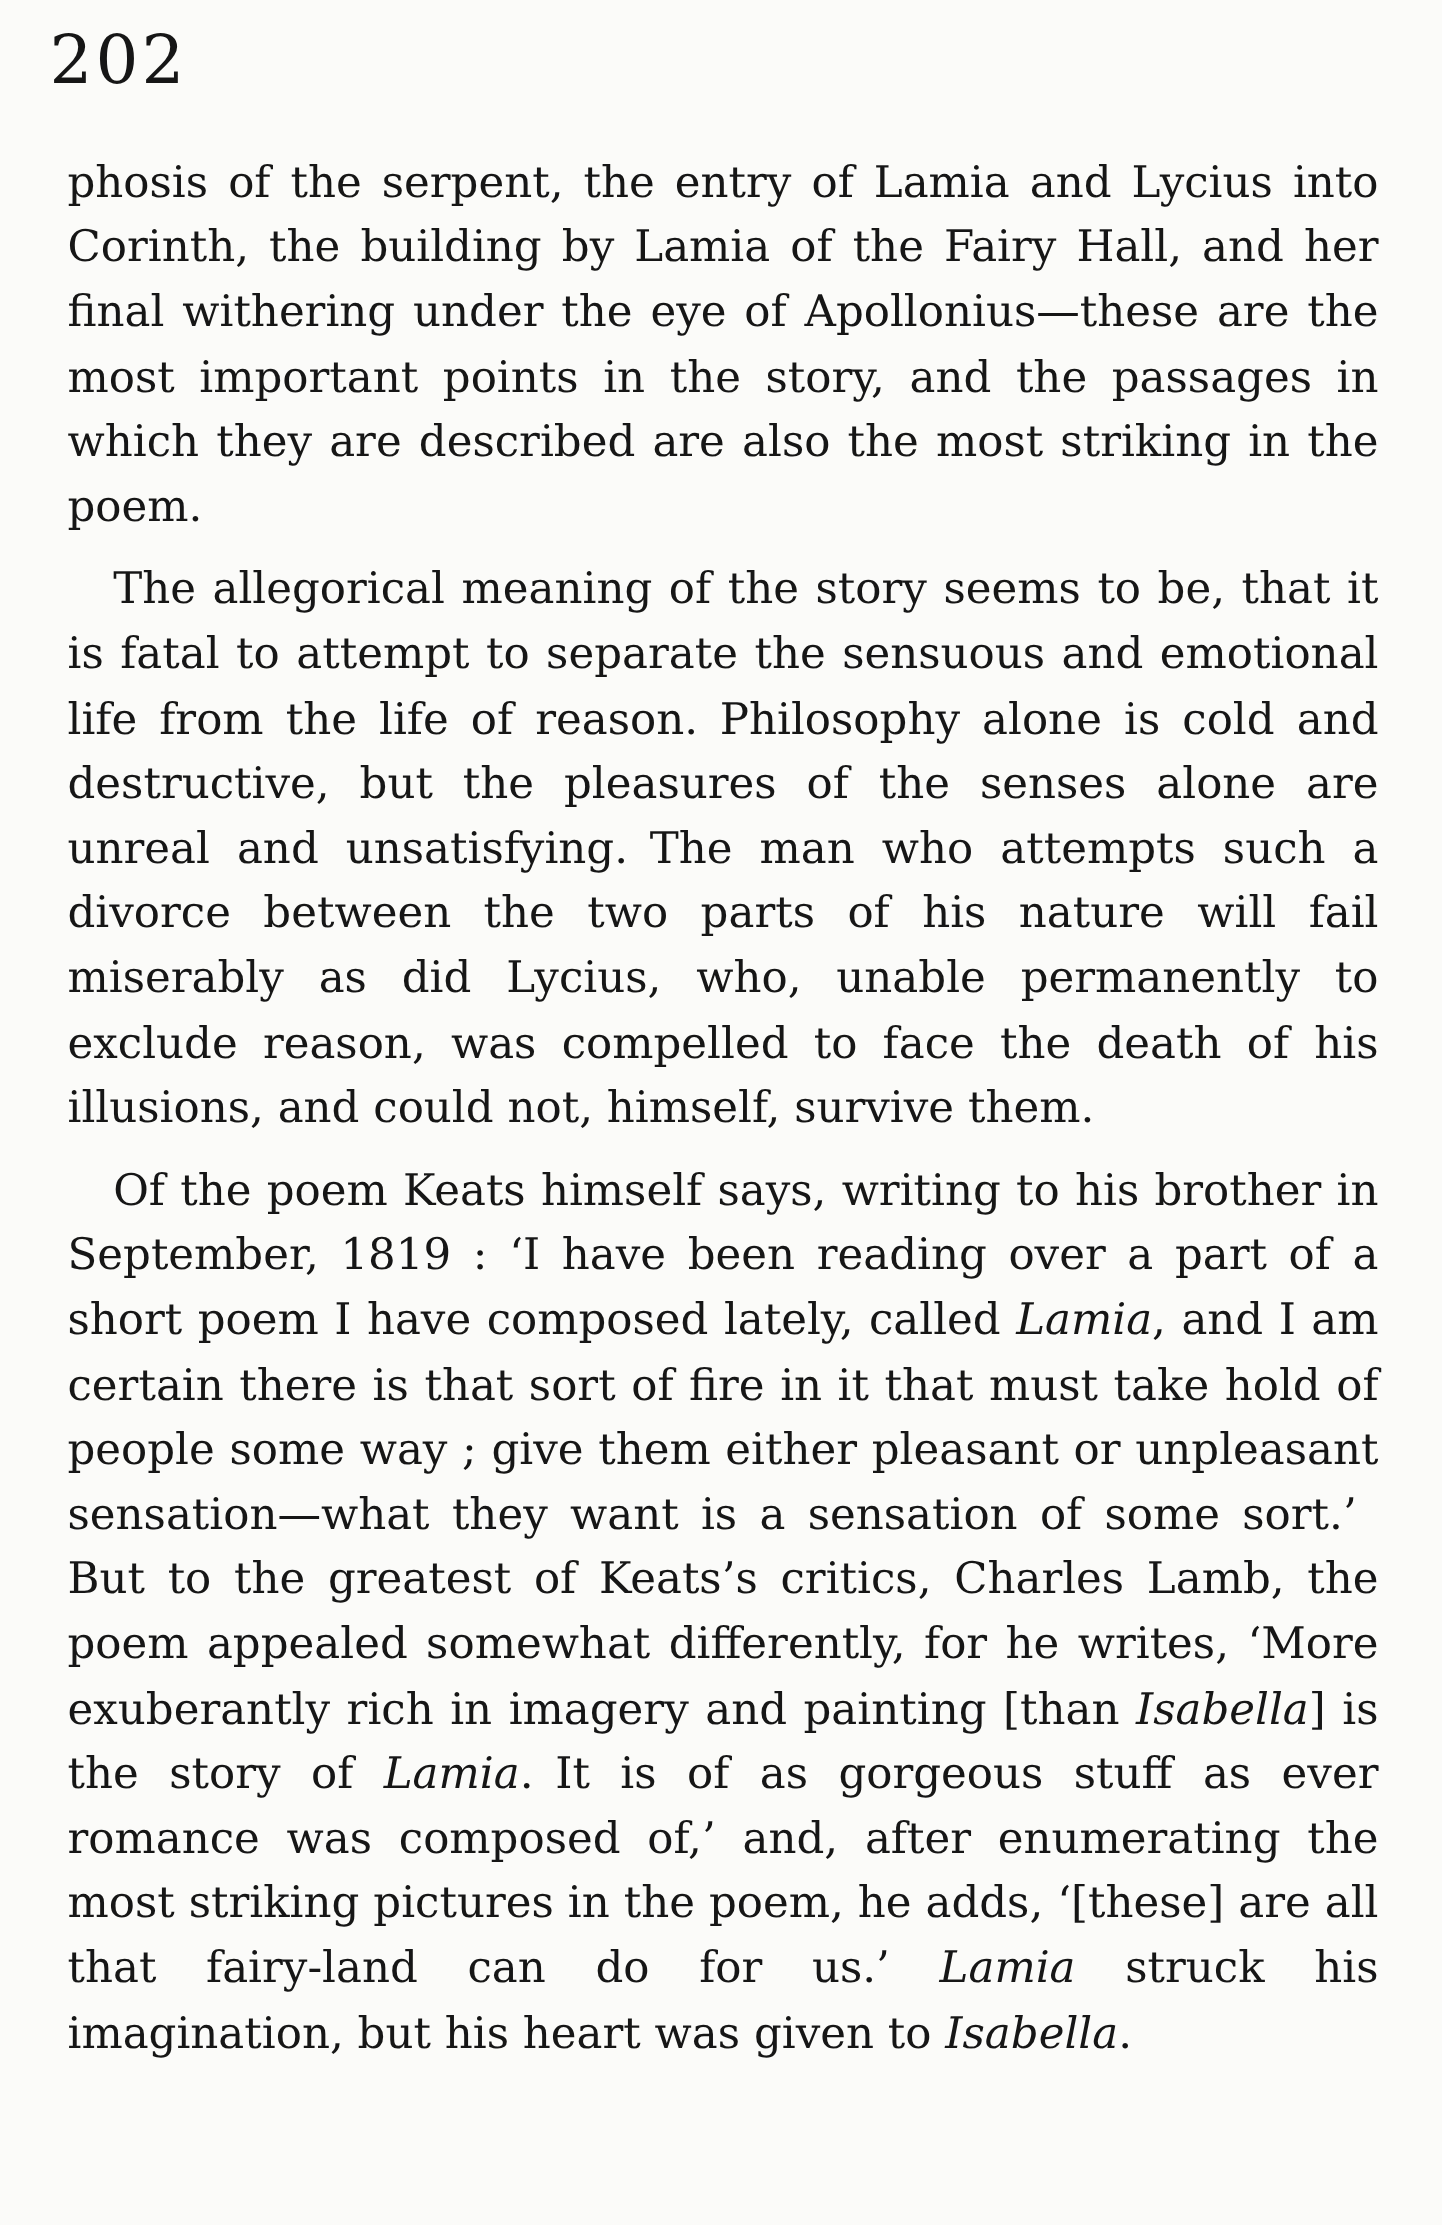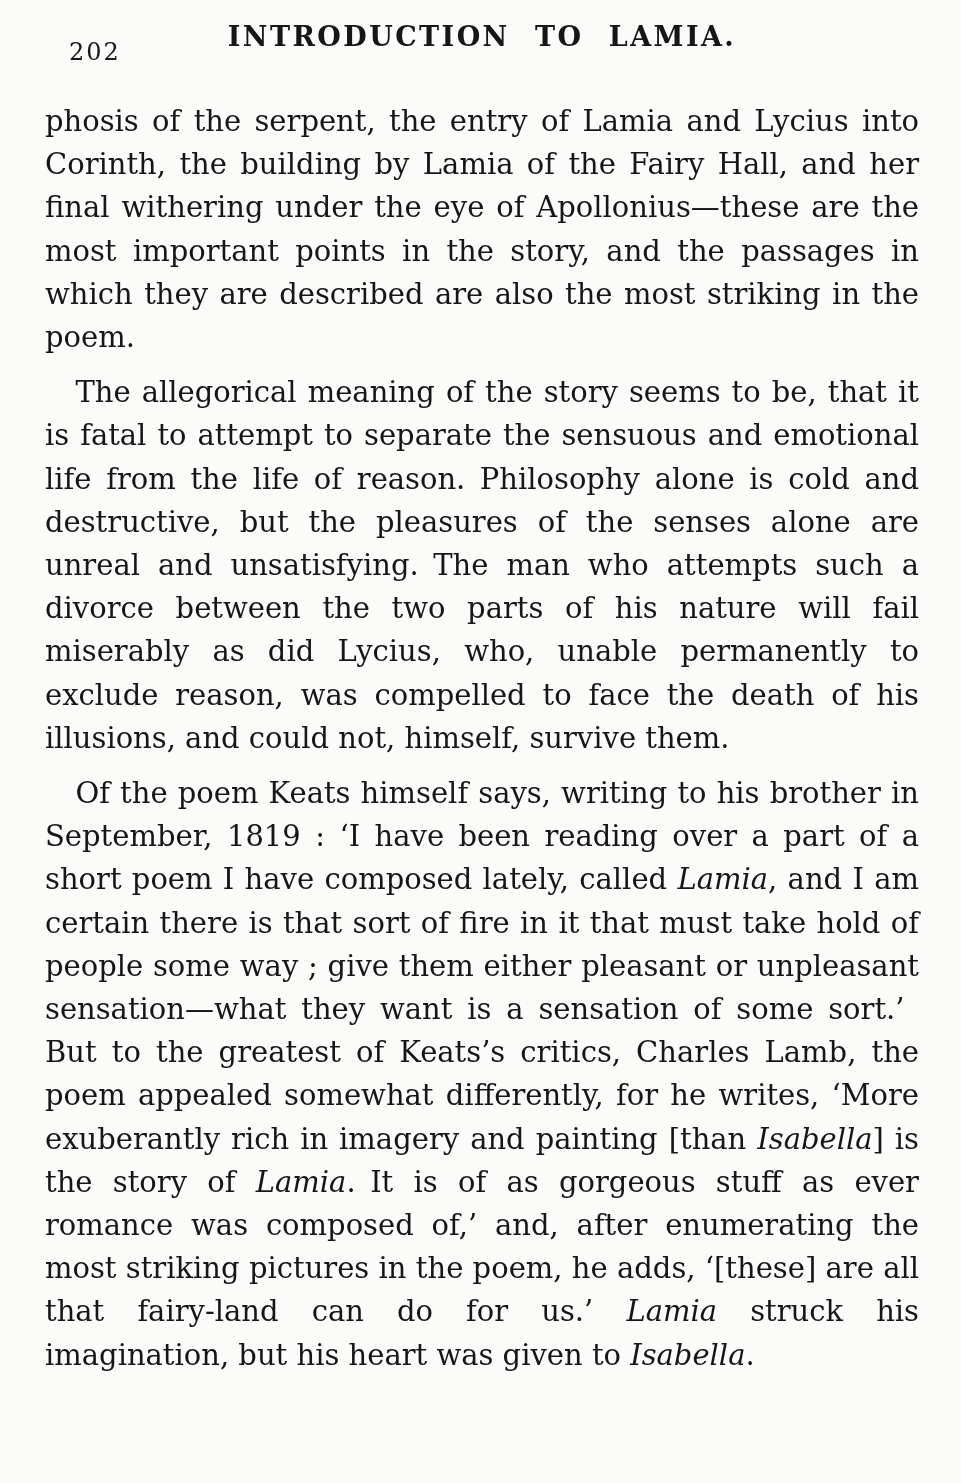--- a/index.html
+++ b/index.html
@@ -19,25 +19,24 @@
     overflow: hidden;
   }
   .page-header {
     position: relative;
     height: 52px;
     margin-bottom: 34px;
   }
   .page-number {
     position: absolute;
     left: 0;
-    top: 16px;
-    font-size: 24px;
+    top: 4px;
+    font-size: 45px;
     line-height: 44px;
     letter-spacing: 2px;
-    margin-left: 36px;
   }
   .running-title {
     position: absolute;
     left: 0;
     right: 0;
     top: 6px;
     text-align: center;
     font-size: 27px;
     font-weight: 700;
     letter-spacing: 0.09em;
@@ -59,20 +58,19 @@
   p.para i {
     font-style: italic;
   }
 </style>
 </head>
 <body>
 
 <div class="page">
   <header class="page-header">
     <span class="page-number">202</span>
-    <span class="running-title">INTRODUCTION TO LAMIA.</span>
   </header>
   <main class="page-body">
       <p class="para"><span>phosis of the serpent, the entry of Lamia and Lycius into Corinth, the building by Lamia of the Fairy Hall, and her final withering under the eye of Apollonius—these are the most important points in the story, and the passages in which they are described are also the most striking in the poem.</span></p>
       <p class="para indent"><span>The allegorical meaning of the story seems to be, that it is fatal to attempt to separate the sensuous and emotional life from the life of reason. Philosophy alone is cold and destructive, but the pleasures of the senses alone are unreal and unsatisfying. The man who attempts such a divorce between the two parts of his nature will fail miserably as did Lycius, who, unable permanently to exclude reason, was compelled to face the death of his illusions, and could not, himself, survive them.</span></p>
       <p class="para indent"><span>Of the poem Keats himself says, writing to his brother in September, 1819 : ‘I have been reading over a part of a short poem I have composed lately, called </span><i>Lamia</i><span>, and I am certain there is that sort of fire in it that must take hold of people some way ; give them either pleasant or unpleasant sensation—what they want is a sensation of some sort.’ But to the greatest of Keats’s critics, Charles Lamb, the poem appealed somewhat differently, for he writes, ‘More exuberantly rich in imagery and painting [than </span><i>Isabella</i><span>] is the story of </span><i>Lamia</i><span>. It is of as gorgeous stuff as ever romance was composed of,’ and, after enumerating the most striking pictures in the poem, he adds, ‘[these] are all that fairy-land can do for us.’ </span><i>Lamia</i><span> struck his imagination, but his heart was given to </span><i>Isabella</i><span>.</span></p>
     </main>
 </div>
 
 </body></html>

